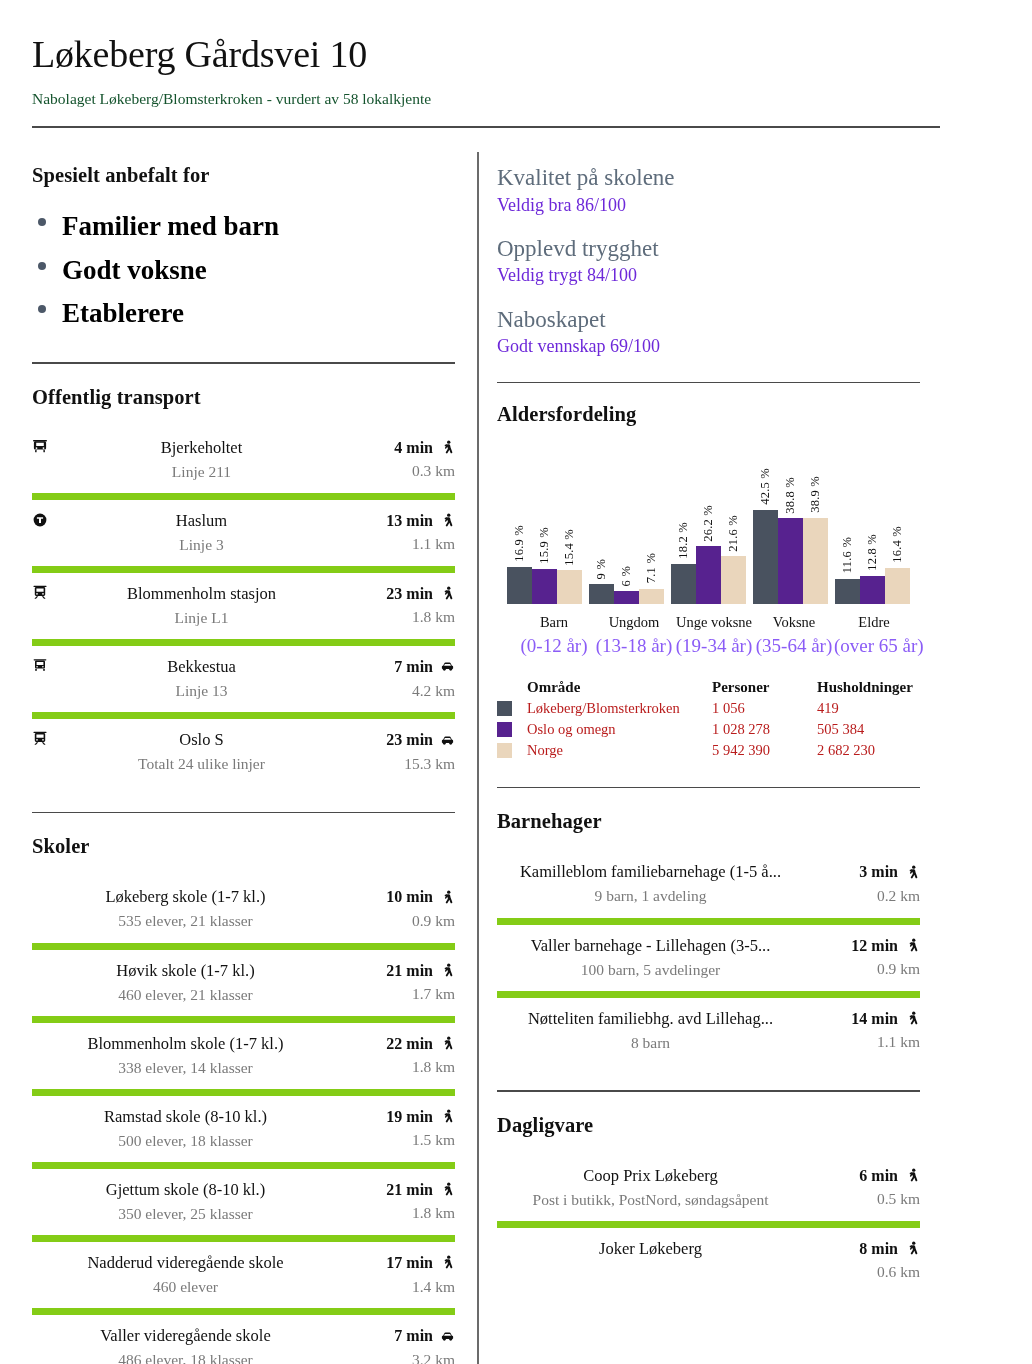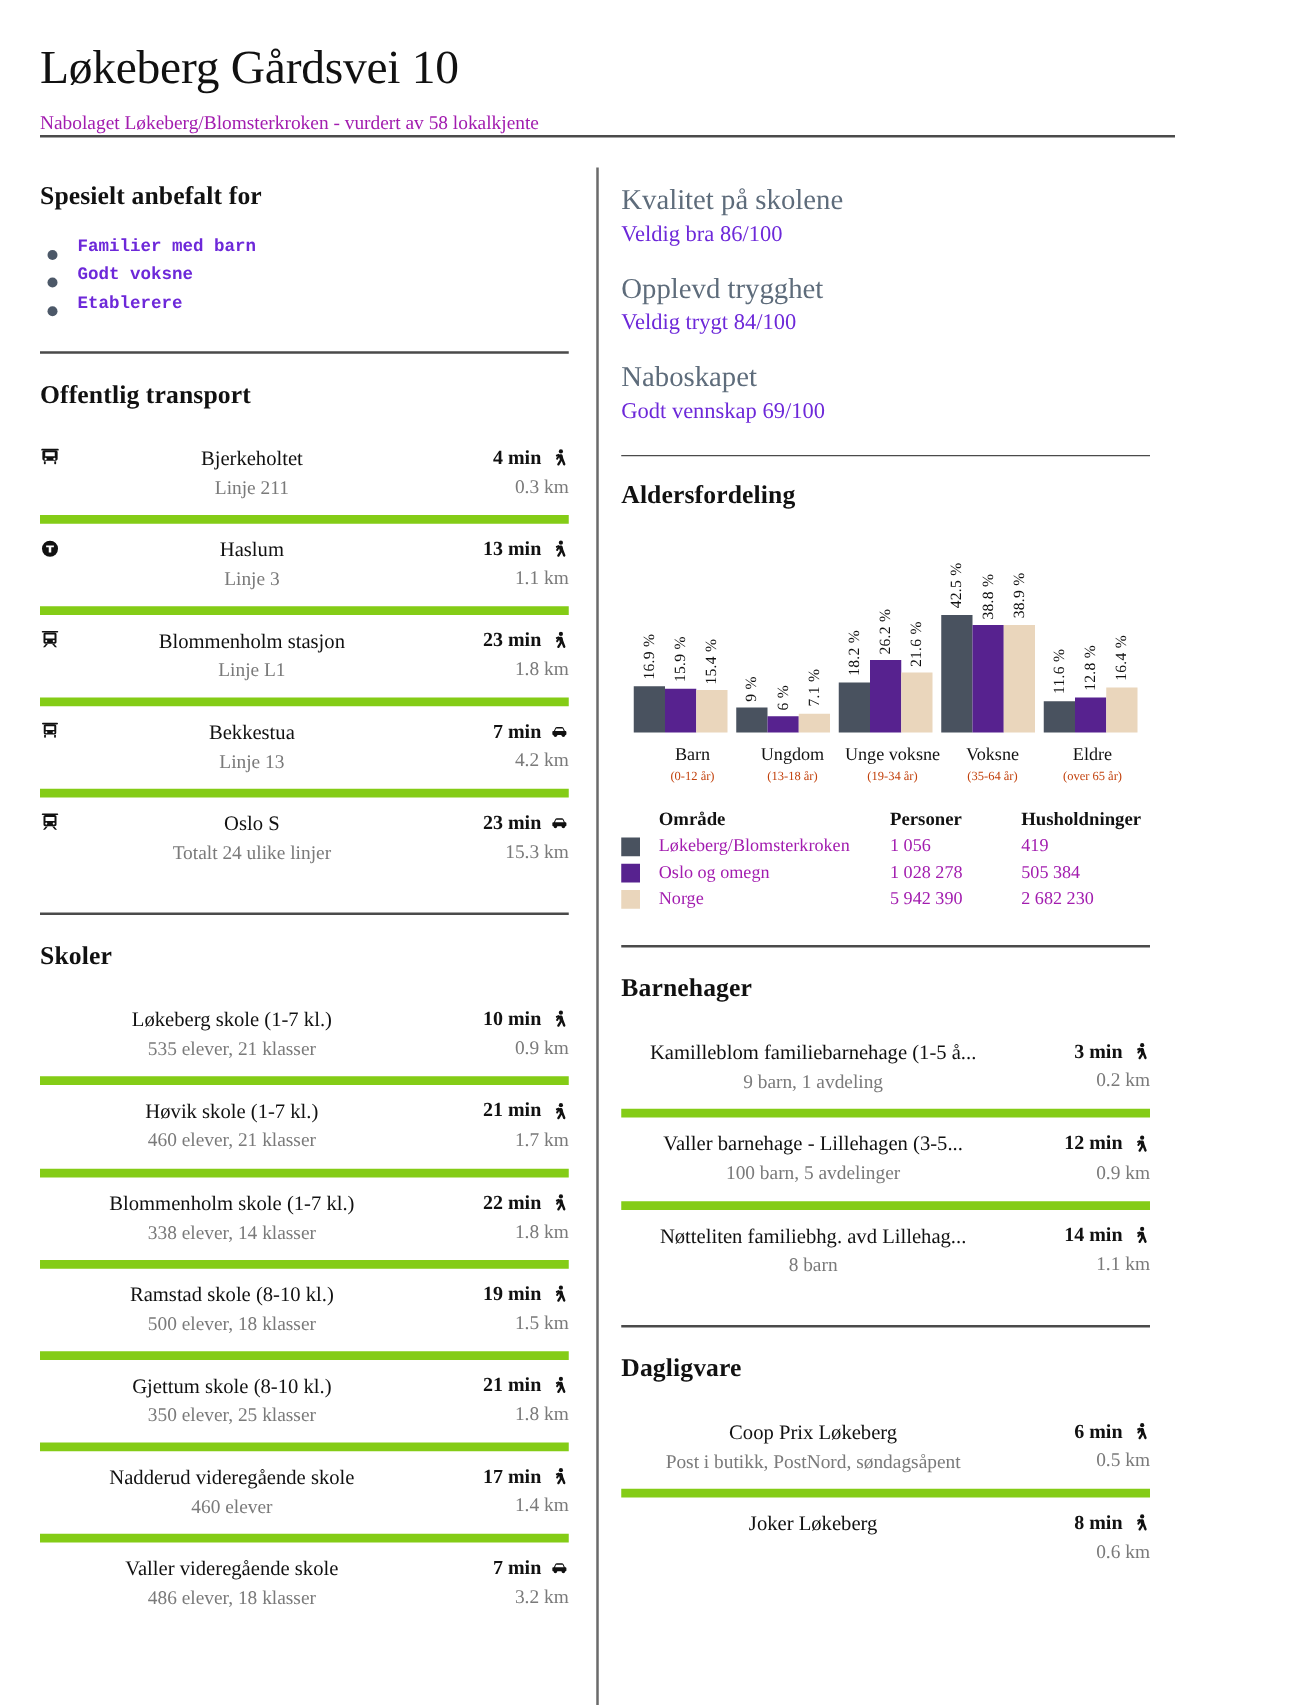--- a/index.html
+++ b/index.html
@@ -11,21 +11,21 @@
     position: relative;
     overflow: hidden;
   }
   .page { padding: 34px 32px 0 32px; position: relative; height: 100%; }
 
   
   .title {
     font-size: 38px; font-weight: 400; letter-spacing: -0.2px;
     color: #111; line-height: 1.1; margin-bottom: 14px;
   }
-  .subtitle { font-size: 15.5px; color: #a21caf; }
+  .subtitle { font-size: 15.5px; color: #14532d; margin-bottom: 18px; }
   .header-rule { height: 2px; background: #4a4a4a; width: 908px; }
 
   
   .columns { display: flex; margin-top: 36px; }
   .col-left { width: 423px; flex: 0 0 423px; }
   .col-gap { width: 42px; flex: 0 0 42px; position: relative; }
   .vrule {
     position: absolute; left: 22px; top: -12px; bottom: -240px;
     width: 1.5px; background: #6b6b6b;
   }
@@ -35,22 +35,22 @@
   h2.sec {
     font-size: 20.5px; font-weight: bold; color: #111;
     margin-bottom: 18px; letter-spacing: 0.1px;
   }
   .sec-rule { height: 1.8px; background: #4a4a4a; margin: 26px 0 22px 0; }
   .sec-rule.tight { margin: 22px 0 20px 0; }
 
   
   ul.reco { list-style: none; margin-bottom: 4px; }
   ul.reco li {
-    font-size: 14px; font-weight: bold; color: #6d28d9;
-    padding-left: 30px; position: relative; line-height: 1.62; font-family: Liberation Mono, monospace;
+    font-size: 27px; font-weight: bold; color: #000000;
+    padding-left: 30px; position: relative; line-height: 1.62;
   }
   ul.reco li::before {
     content: ""; position: absolute; left: 6px; top: 13px;
     width: 8px; height: 8px; border-radius: 50%; background: #4c5868;
   }
 
   
   .rows { width: 100%; }
   .row { display: flex; align-items: flex-start; padding: 9px 0 10px 0; }
   .row + .row { border-top: 7px solid #84cc16; }
@@ -93,29 +93,29 @@
   .bar-wrap { display: flex; flex-direction: column; align-items: center; justify-content: flex-end; }
   .bar-lab {
     writing-mode: vertical-rl; transform: rotate(180deg);
     font-size: 12.5px; color: #111; white-space: nowrap;
     margin-bottom: 5px; letter-spacing: 0.2px;
   }
   .bar { width: 25px; }
   .xlabels { display: flex; justify-content: flex-end; padding: 0 6px; margin-top: 9px; }
   .xlab { width: 80px; text-align: center; }
   .xlab .l1 { font-size: 14.5px; color: #111; line-height: 1.35; white-space: nowrap; }
-  .xlab .l2 { font-size: 10px; color: #c2410c; line-height: 1.35; white-space: nowrap; }
+  .xlab .l2 { font-size: 19px; color: #8b5cf6; line-height: 1.35; white-space: nowrap; }
 
   
   table.legend { width: 100%; border-collapse: collapse; margin-top: 20px; }
   table.legend th {
     font-size: 15px; font-weight: bold; color: #111;
     text-align: left; padding: 0 0 2px 0;
   }
-  table.legend td { font-size: 14.5px; color: #a21caf; padding: 2px 0; vertical-align: middle; }
+  table.legend td { font-size: 14.5px; color: #b91c1c; padding: 2px 0; vertical-align: middle; }
   .sw-cell { width: 30px; }
   .sw { width: 15px; height: 15px; display: block; }
   .c-area { width: 185px; }
   .c-pers { width: 105px; }
 </style>
 </head>
 <body>
 
 <div class="page">
 

